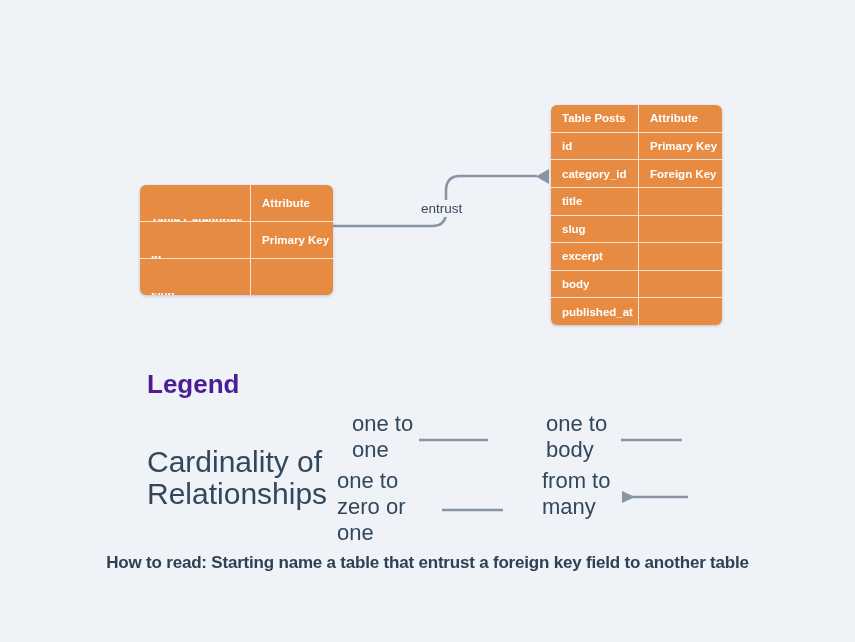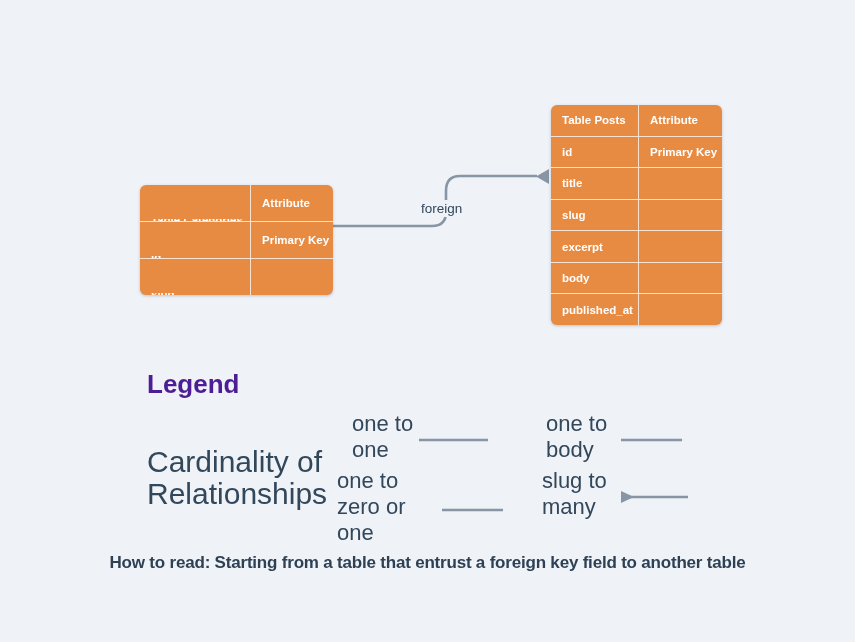--- a/index.html
+++ b/index.html
@@ -106,20 +106,24 @@
   <div class="db-table table-posts">
     <div class="db-row">
       <div class="db-cell c1">Table Posts</div>
       <div class="db-cell">Attribute</div>
     </div>
     <div class="db-row">
       <div class="db-cell c1">id</div>
       <div class="db-cell">Primary Key</div>
     </div>
     <div class="db-row">
+      <div class="db-cell c1">category_id</div>
+      <div class="db-cell">Foreign Key</div>
+    </div>
+    <div class="db-row">
       <div class="db-cell c1">title</div>
       <div class="db-cell"></div>
     </div>
     <div class="db-row">
       <div class="db-cell c1">slug</div>
       <div class="db-cell"></div>
     </div>
     <div class="db-row">
       <div class="db-cell c1">excerpt</div>
       <div class="db-cell"></div>
@@ -127,21 +131,21 @@
     <div class="db-row">
       <div class="db-cell c1">body</div>
       <div class="db-cell"></div>
     </div>
     <div class="db-row">
       <div class="db-cell c1">published_at</div>
       <div class="db-cell"></div>
     </div>
   </div>
 
-  <div class="rel-label">foreign</div>
+  <div class="rel-label">entrust</div>
 
   <div class="legend-title">Legend</div>
 
   <div class="cardinality-label">
     <span>Cardinality of</span>
     <span>Relationships</span>
   </div>
 
   <div class="legend-item li-one-one">
     <span>one to one</span>
@@ -160,23 +164,23 @@
 
   <div class="legend-item li-one-zero">
     <span>one to zero or one</span>
     <svg width="116" height="14">
       <line x1="4" y1="7" x2="100" y2="7" stroke="#8795A5" stroke-width="2.6"></line>
       <circle cx="104" cy="7" r="5.5" fill="#8795A5"></circle>
     </svg>
   </div>
 
   <div class="legend-item li-many-many">
-    <span>slug to many</span>
+    <span>from to many</span>
     <svg width="112" height="14">
       <line x1="10" y1="7" x2="102" y2="7" stroke="#8795A5" stroke-width="2.6"></line>
       <polygon points="2,1 2,13 15,7" fill="#8795A5"></polygon>
       <polygon points="110,1 110,13 97,7" fill="#8795A5"></polygon>
     </svg>
   </div>
 
-  <div class="footer-note">How to read: Starting from a table that entrust a foreign key field to another table</div>
+  <div class="footer-note">How to read: Starting name a table that entrust a foreign key field to another table</div>
 
 </div>
 
 </body></html>

